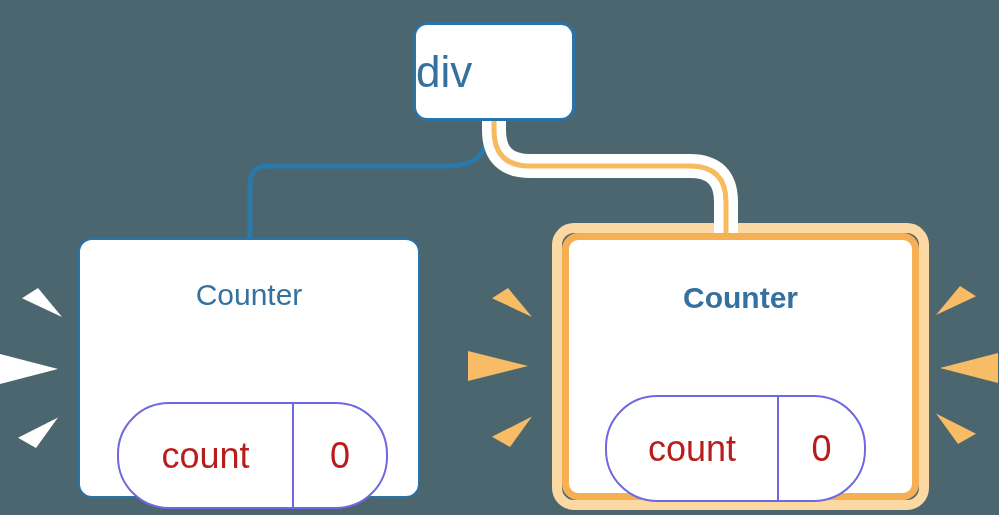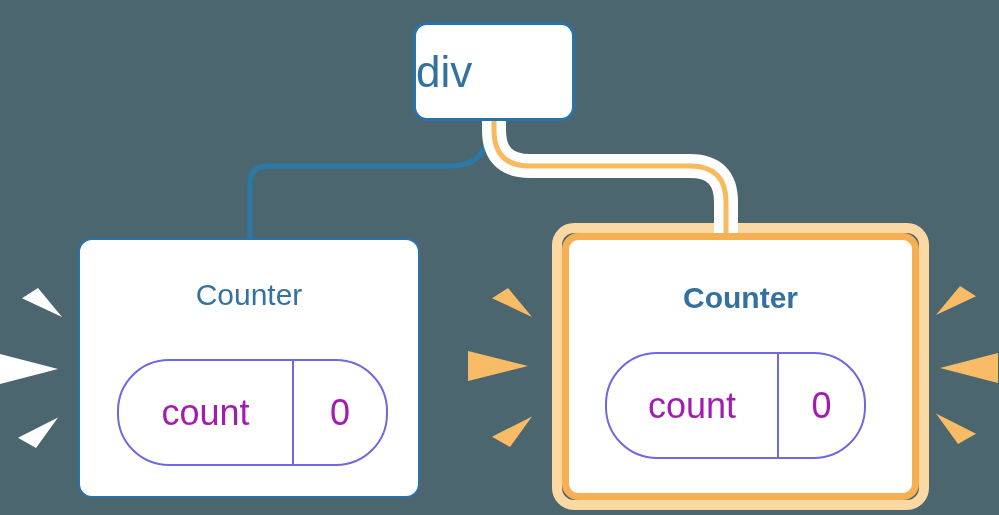--- a/index.html
+++ b/index.html
@@ -23,21 +23,21 @@
   
   .card{background:#ffffff;z-index:3;}
   .card-left{left:78px;top:238px;width:342px;height:260px;border:2px solid #2873a7;border-radius:14px;}
   .card-right{left:562px;top:233px;width:357px;height:267px;border:7px solid #f6b053;border-radius:16px;}
   .card-title{position:absolute;left:0;right:0;top:38px;text-align:center;
               font-size:30px;color:#34719e;font-weight:500;}
   .card-right .card-title{top:41px;font-weight:700;}
 
   
   .pill{position:absolute;display:flex;border:2px solid #6f68e0;border-radius:52px;
-        color:#a21caf;background:#ffffff;overflow:hidden;}
+        color:#b91c1c;background:#ffffff;overflow:hidden;margin-top:43px;}
   .pill-left{left:37px;top:119px;width:267px;height:103px;}
   .pill-right{left:36px;top:112px;width:257px;height:103px;}
   .pill-key{flex:1;display:flex;align-items:center;justify-content:center;font-size:36px;}
   .pill-val{display:flex;align-items:center;justify-content:center;font-size:36px;
             border-left:2px solid #6f68e0;}
   .pill-left .pill-val{width:92px;}
   .pill-right .pill-val{width:85px;}
 
   
   .spark{position:absolute;z-index:3;}

